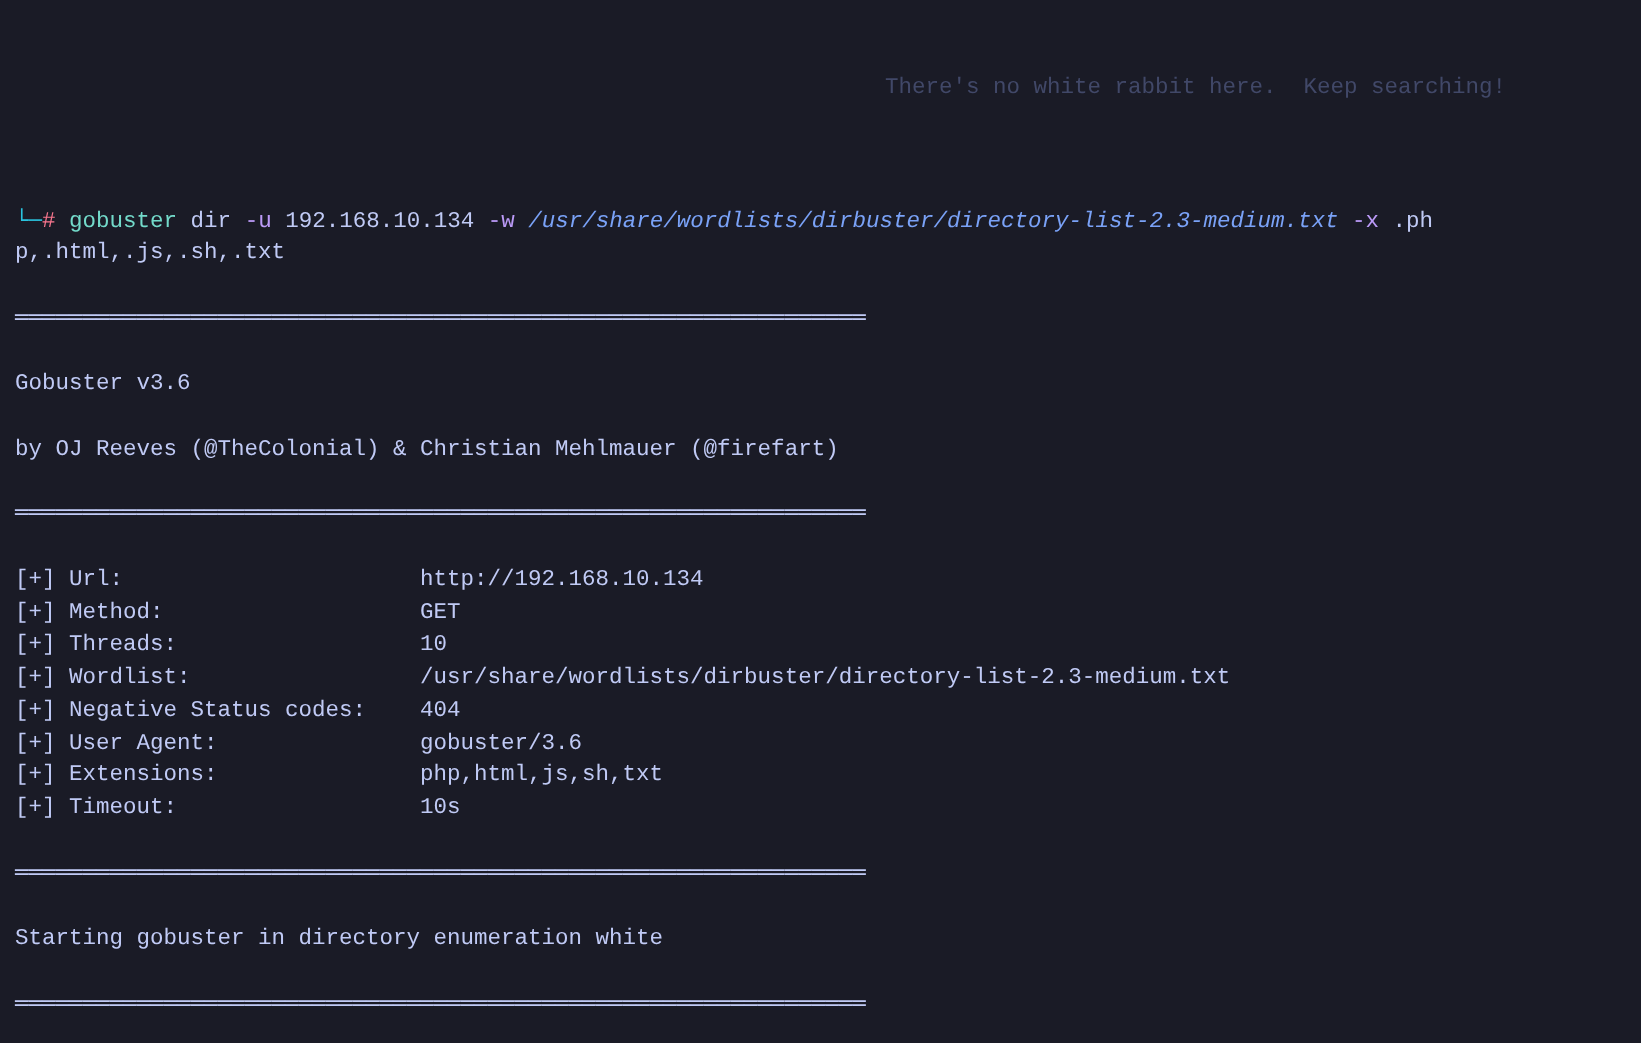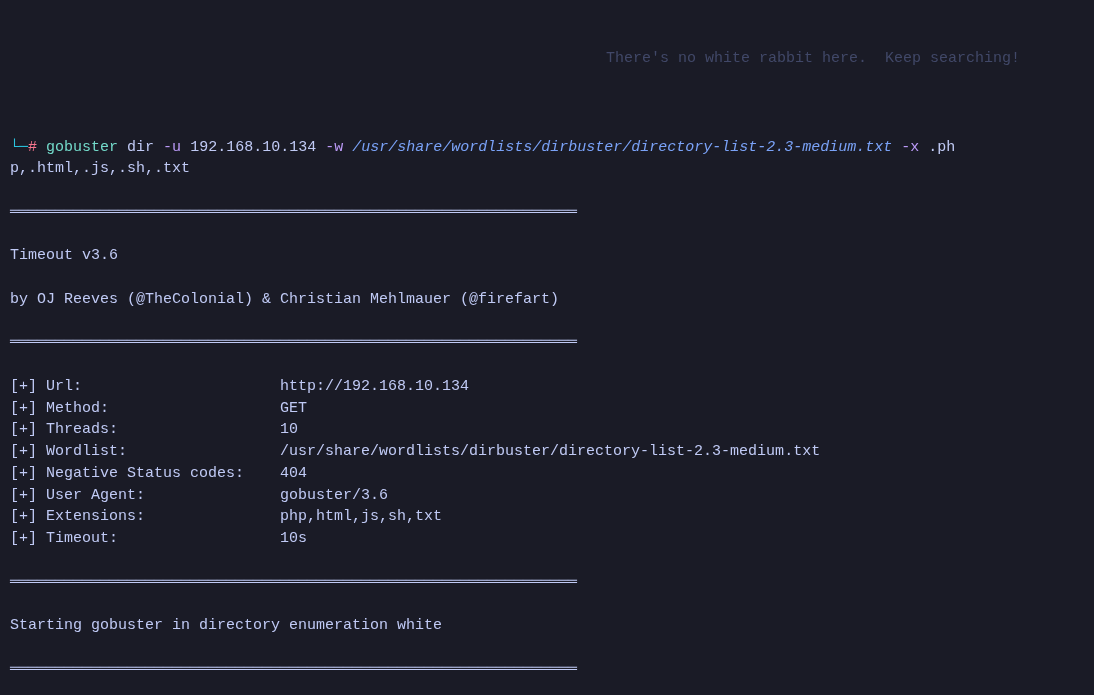--- a/index.html
+++ b/index.html
@@ -25,25 +25,25 @@
       z-index: -1;
       font-size: 15px;
     }
     .line { display: block; }
   </style>
 </head>
 <body>
 
 
 
-<span class="ghost-text" style="top:48px; left:606px;">There's no white rabbit here.  Keep searching!</span>
+<span class="ghost-text" style="top:48px; left:590px;">There's no white rabbit here.  Keep searching!</span>
 
 <span class="line"><span class="prompt-marker">└─</span><span class="hash">#</span> <span class="cmd">gobuster</span> <span>dir</span> <span class="arg-flag">-u</span> <span>192.168.10.134</span> <span class="arg-flag">-w</span> <span class="path-highlight">/usr/share/wordlists/dirbuster/directory-list-2.3-medium.txt</span> <span class="arg-flag">-x</span> <span>.ph</span></span><span class="line">p,.html,.js,.sh,.txt</span>
 <span class="line divider">═══════════════════════════════════════════════════════════════</span>
-<span class="line">Timeout v3.6</span>
+<span class="line">Gobuster v3.6</span>
 <span class="line">by OJ Reeves (@TheColonial) &amp; Christian Mehlmauer (@firefart)</span>
 <span class="line divider">═══════════════════════════════════════════════════════════════</span>
 <div id="config-block"><span class="line">[+] Url:                      http://192.168.10.134</span><span class="line">[+] Method:                   GET</span><span class="line">[+] Threads:                  10</span><span class="line">[+] Wordlist:                 /usr/share/wordlists/dirbuster/directory-list-2.3-medium.txt</span><span class="line">[+] Negative Status codes:    404</span><span class="line">[+] User Agent:               gobuster/3.6</span><span class="line">[+] Extensions:               php,html,js,sh,txt</span><span class="line">[+] Timeout:                  10s</span></div>
 <span class="line divider">═══════════════════════════════════════════════════════════════</span>
 <span class="line">Starting gobuster in directory enumeration white</span>
 <span class="line divider">═══════════════════════════════════════════════════════════════</span>
 
 
 
 

